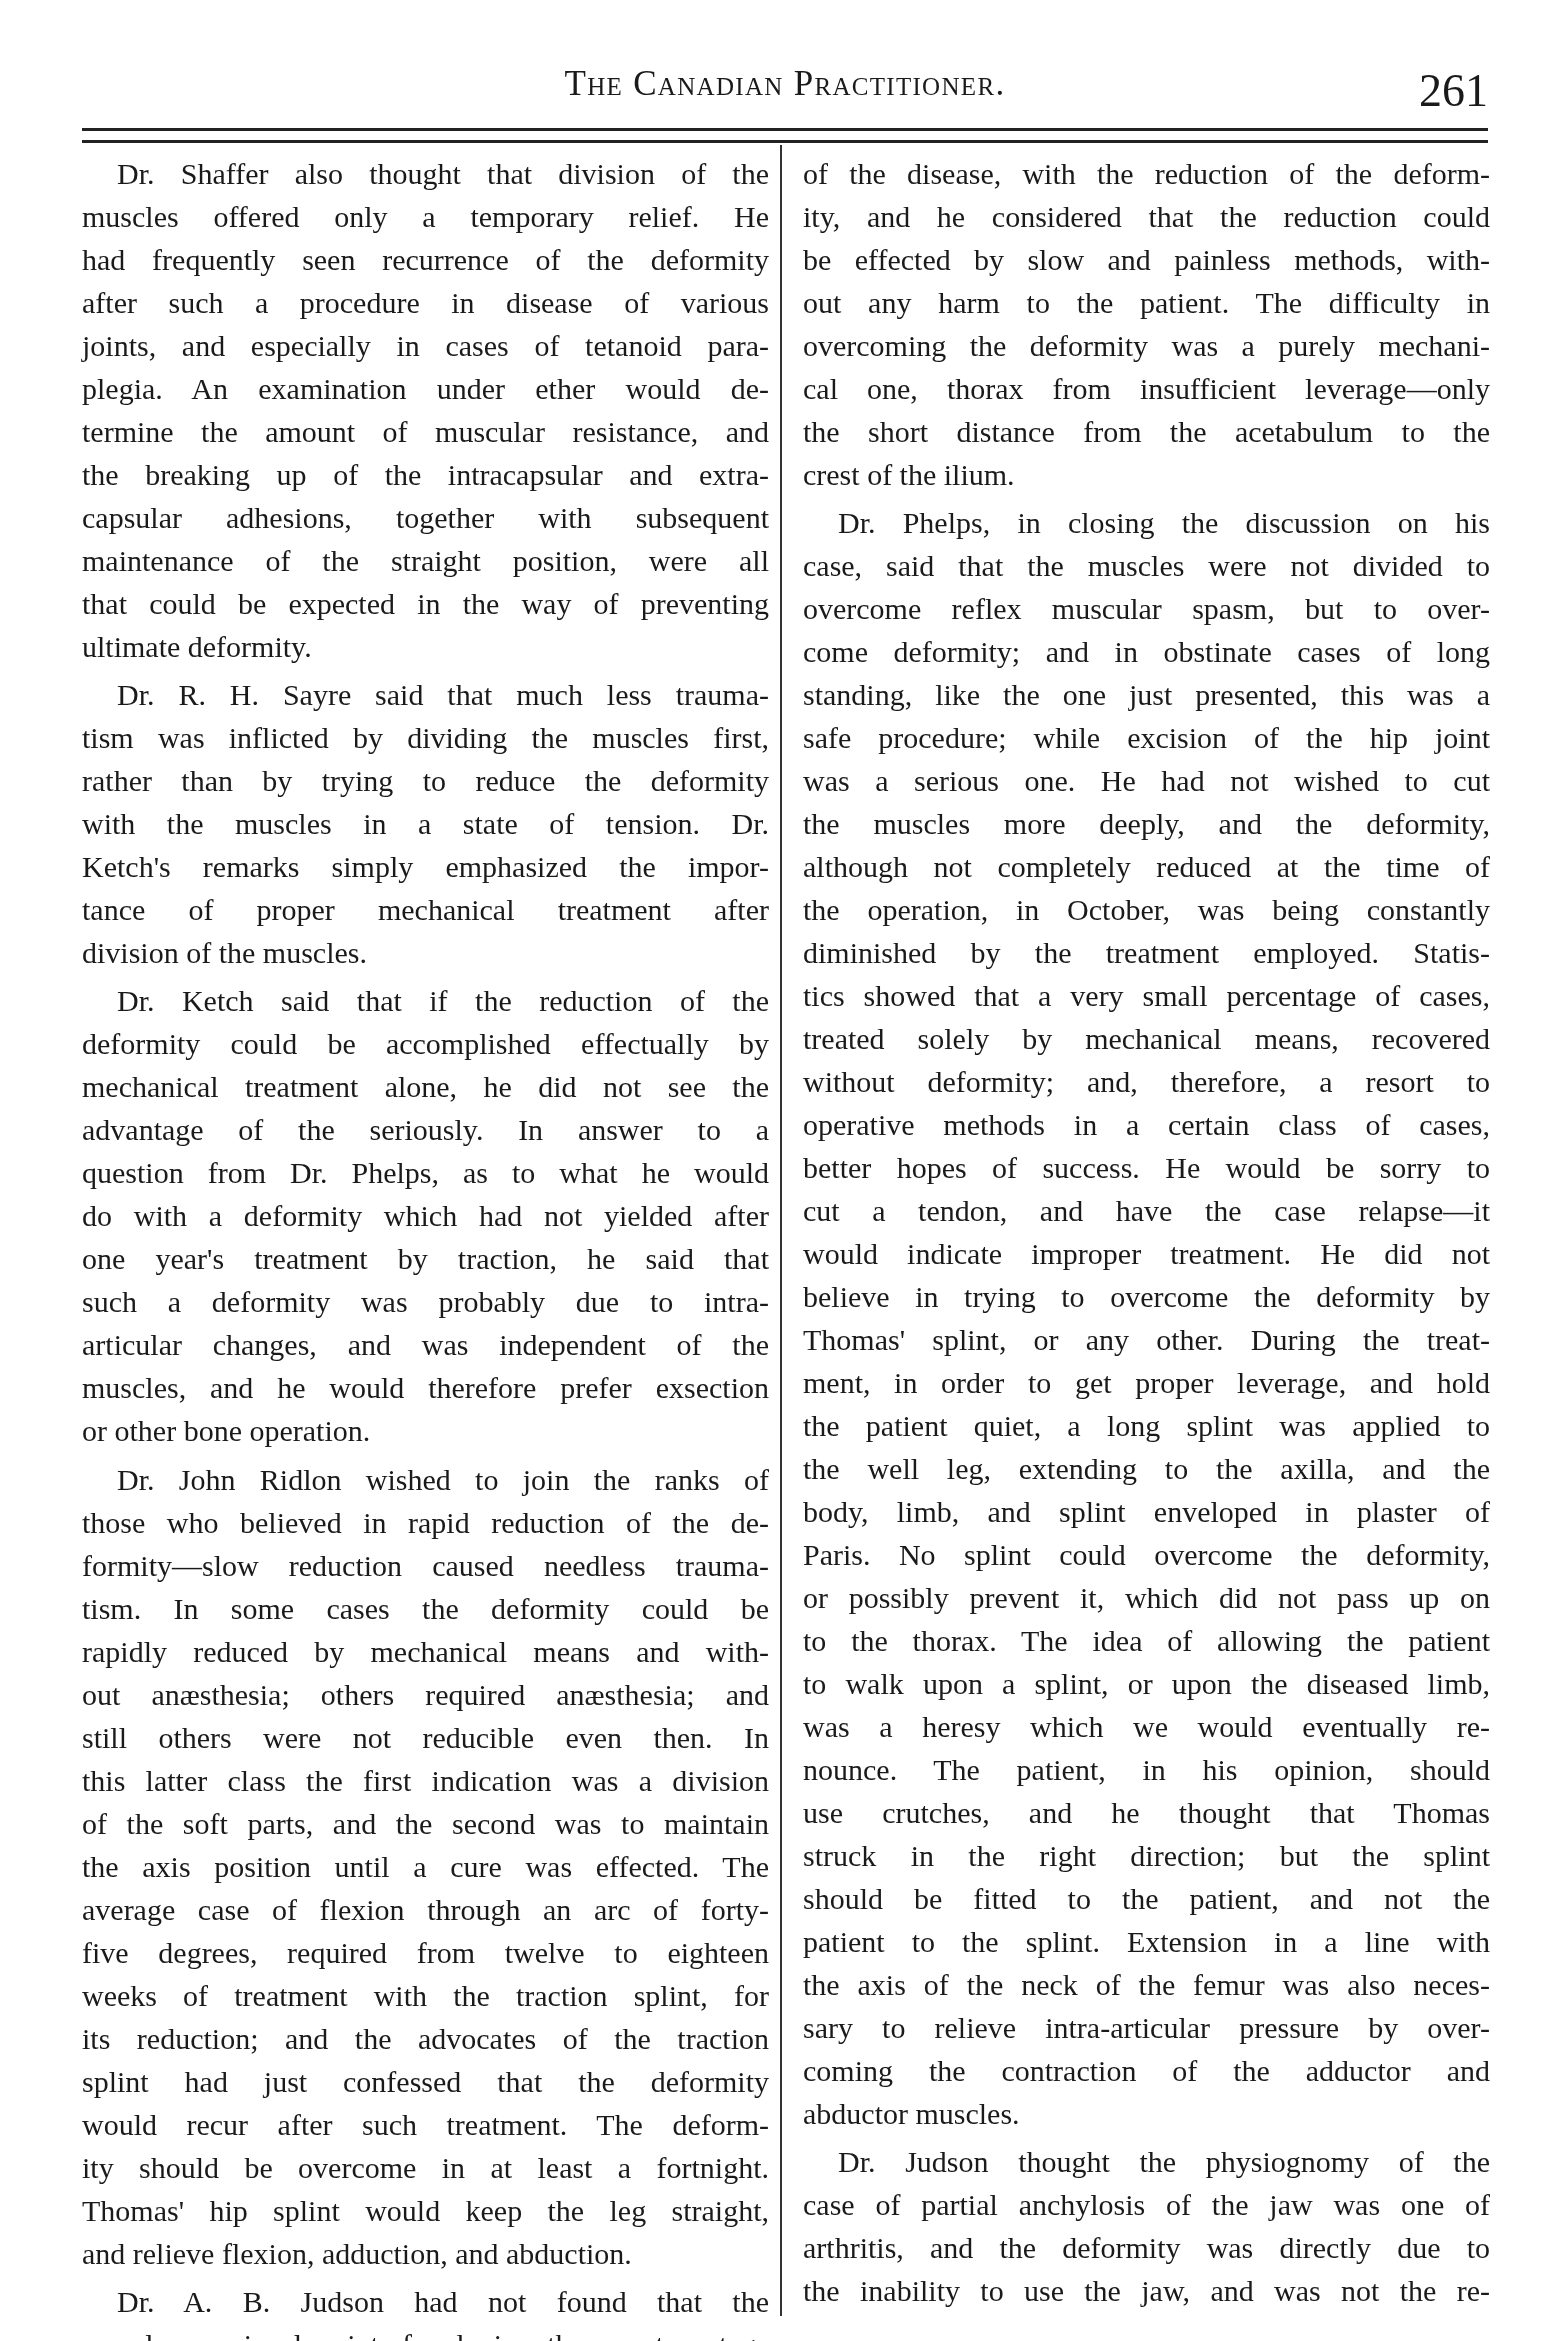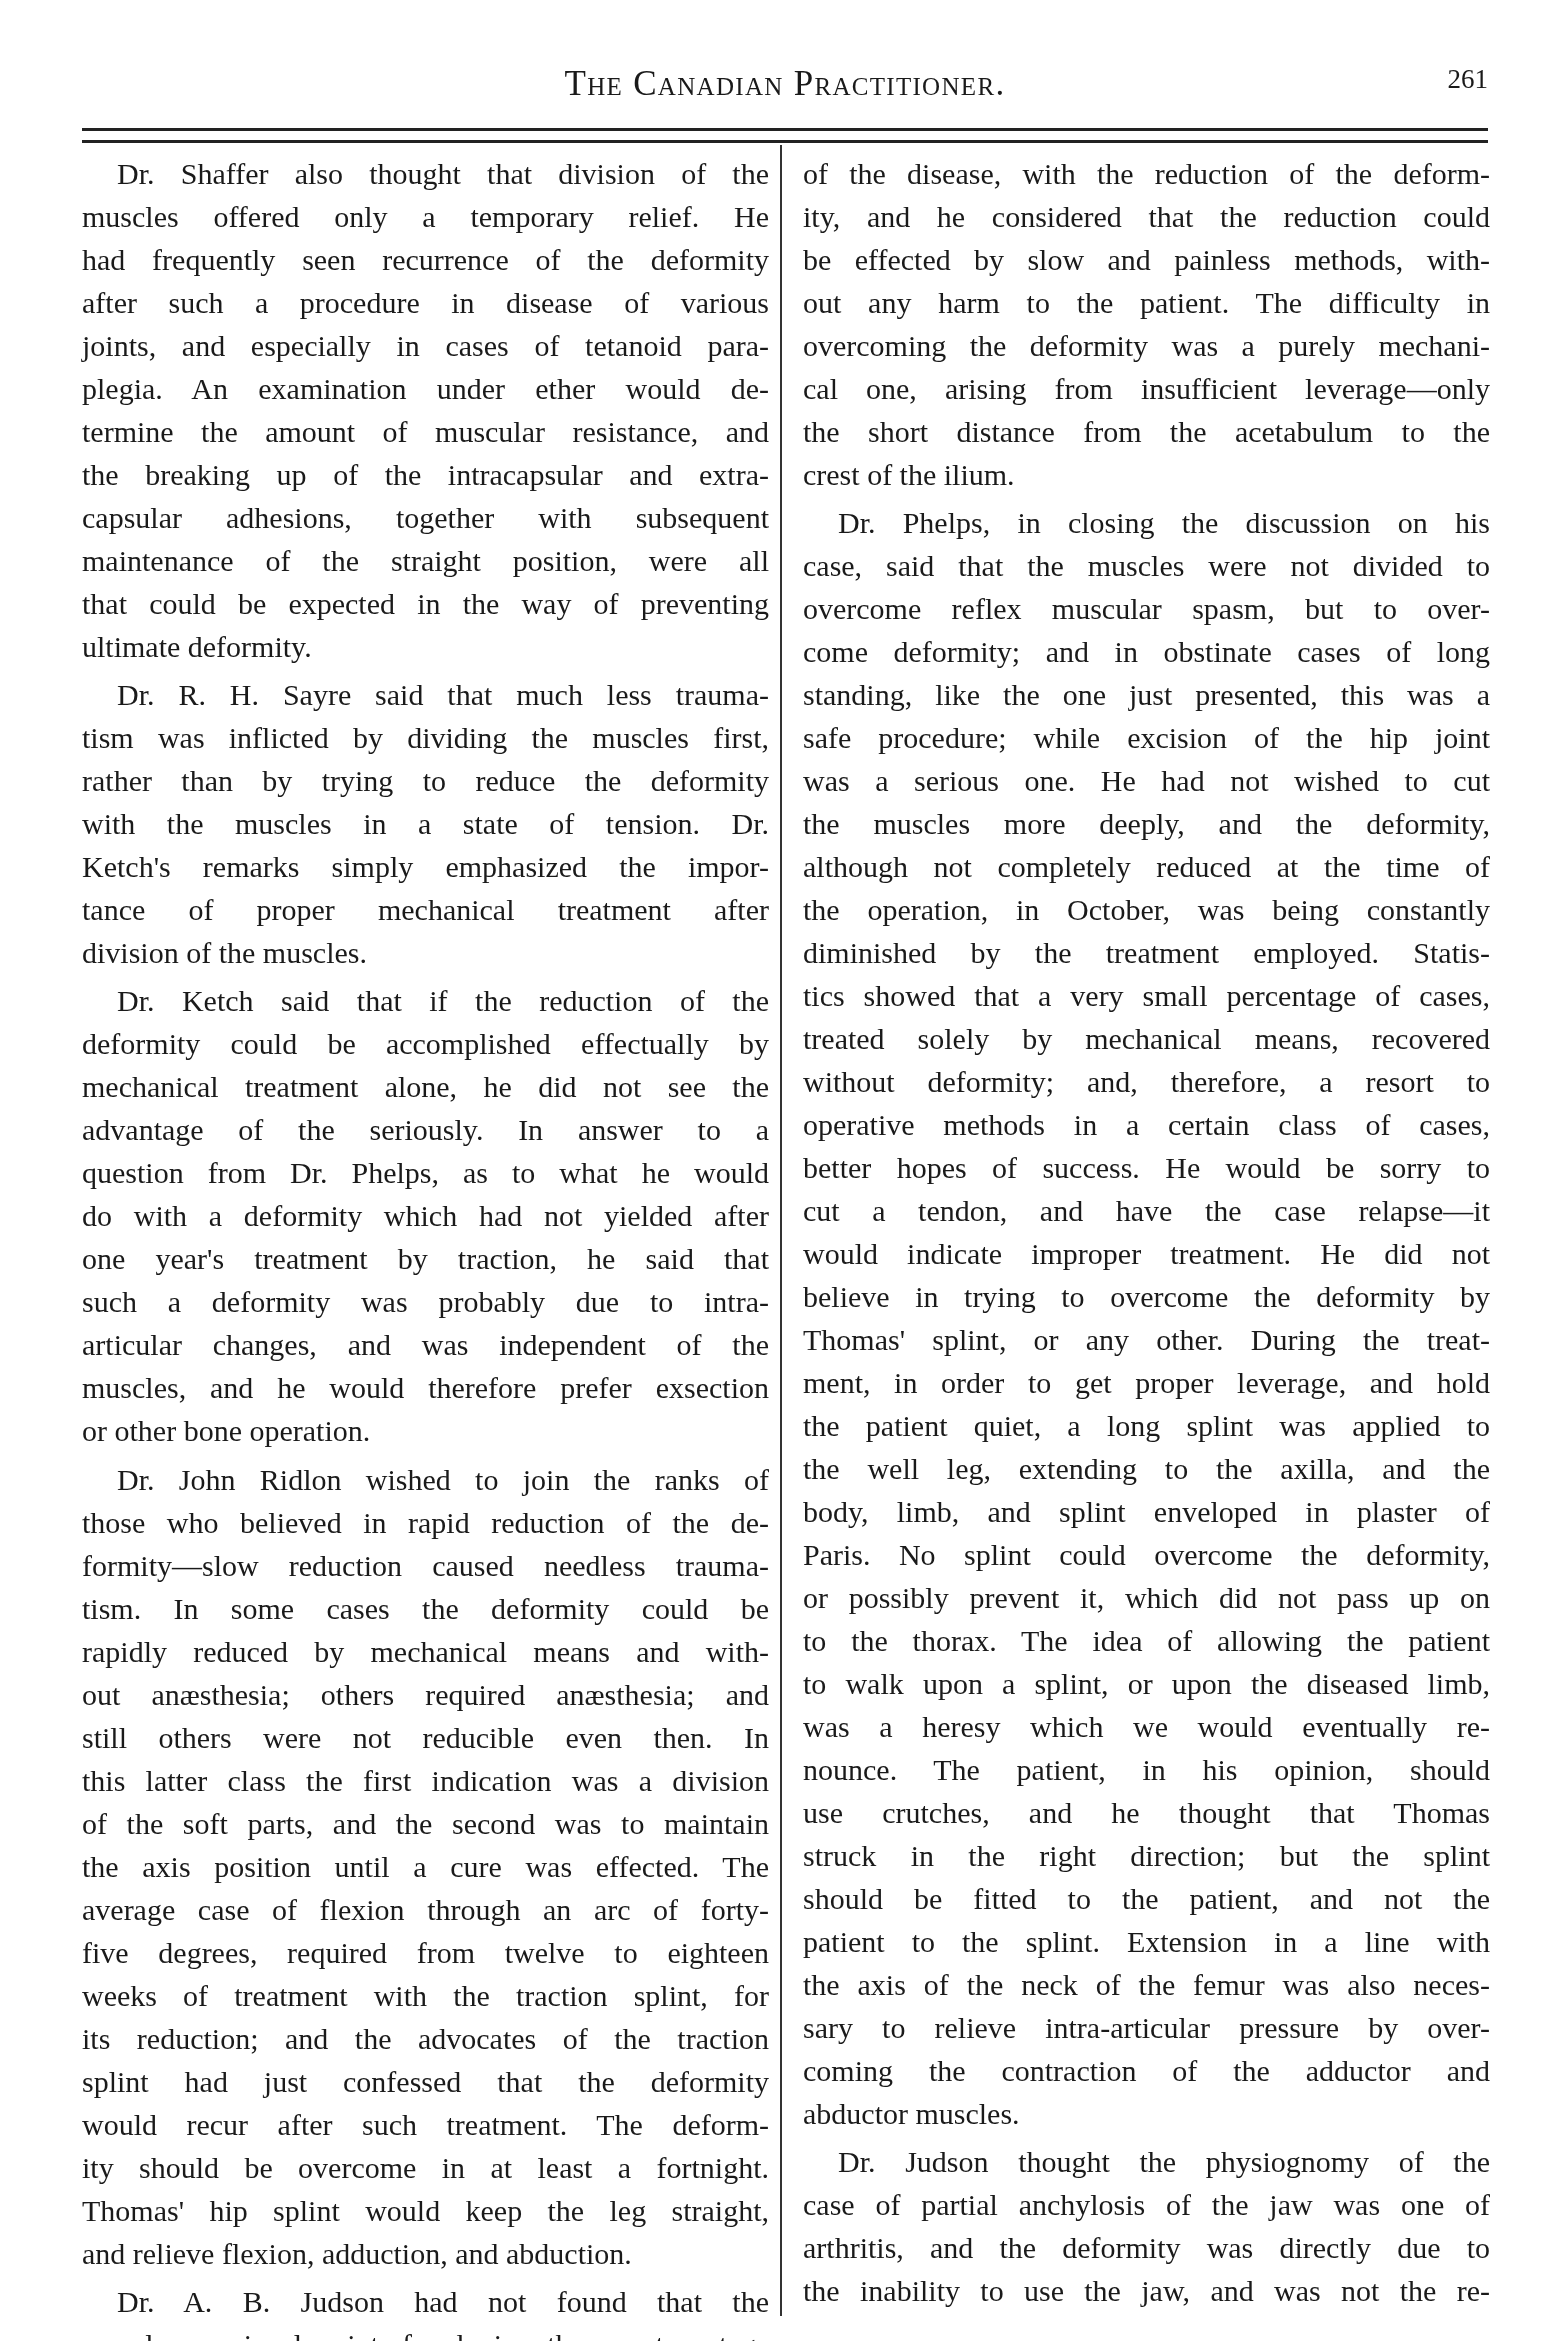--- a/index.html
+++ b/index.html
@@ -1,21 +1,21 @@
 <!DOCTYPE html>
 <html style="font-size:10.5px"><head>
 <meta charset="utf-8">
 <style>
   html, body { margin: 0; padding: 0; background: #ffffff; }
   body { width: 1563px; height: 2342px; position: relative; overflow: hidden; color: #1a1a1a; }
   .page { position: absolute; left: 0; top: 0; width: 1563px; height: 1766px; }
   .header { position: absolute; left: 82px; top: 51px; width: 1406px; height: 65px; }
   .running-title { position: absolute; left: 0; right: 0; top: 13px; text-align: center;
     font-family: "Liberation Serif", "DejaVu Serif", serif; font-size: 35px; letter-spacing: 1.3px; font-variant: small-caps; }
-  .page-number { position: absolute; right: 0; top: 13px; font-family: "Liberation Serif", serif; font-size: 27px; }
+  .page-number { position: absolute; right: 0; top: 13px; font-family: "Liberation Serif", serif; font-size: 46px; }
   .rule { position: absolute; left: 82px; width: 1406px; height: 2.6px; background: #222; }
   .rule.r1 { top: 128px; }
   .rule.r2 { top: 140px; }
   .divider { position: absolute; left: 780px; top: 145px; width: 2px; height: 2171px; background: #333; }
   .col { position: absolute; top: 152px; width: 687px;
     font-family: "Liberation Serif", "DejaVu Serif", serif; font-size: 30px; line-height: 43px;
     text-align: justify; hyphens: none; }
   .col.left { left: 82px; }
   .col.right { left: 803px; }
   .col p { margin: 0 0 5.2px 0; text-indent: 0; }
@@ -97,21 +97,21 @@
         <span class="line">muscles seriously interfered in the acute stage</span>
       </p>
     </div>
   <div class="col right" id="right-col">
       <p>
         <span class="line">of the disease, with the reduction of the deform-</span>
         <span class="line">ity, and he considered that the reduction could</span>
         <span class="line">be effected by slow and painless methods, with-</span>
         <span class="line">out any harm to the patient. The difficulty in</span>
         <span class="line">overcoming the deformity was a purely mechani-</span>
-        <span class="line">cal one, arising from insufficient leverage—only</span>
+        <span class="line">cal one, thorax from insufficient leverage—only</span>
         <span class="line">the short distance from the acetabulum to the</span>
         <span class="line last">crest of the ilium.</span>
       </p>
       <p>
         <span class="line" style="text-indent: 35px;">Dr. Phelps, in closing the discussion on his</span>
         <span class="line">case, said that the muscles were not divided to</span>
         <span class="line">overcome reflex muscular spasm, but to over-</span>
         <span class="line">come deformity; and in obstinate cases of long</span>
         <span class="line">standing, like the one just presented, this was a</span>
         <span class="line">safe procedure; while excision of the hip joint</span>

